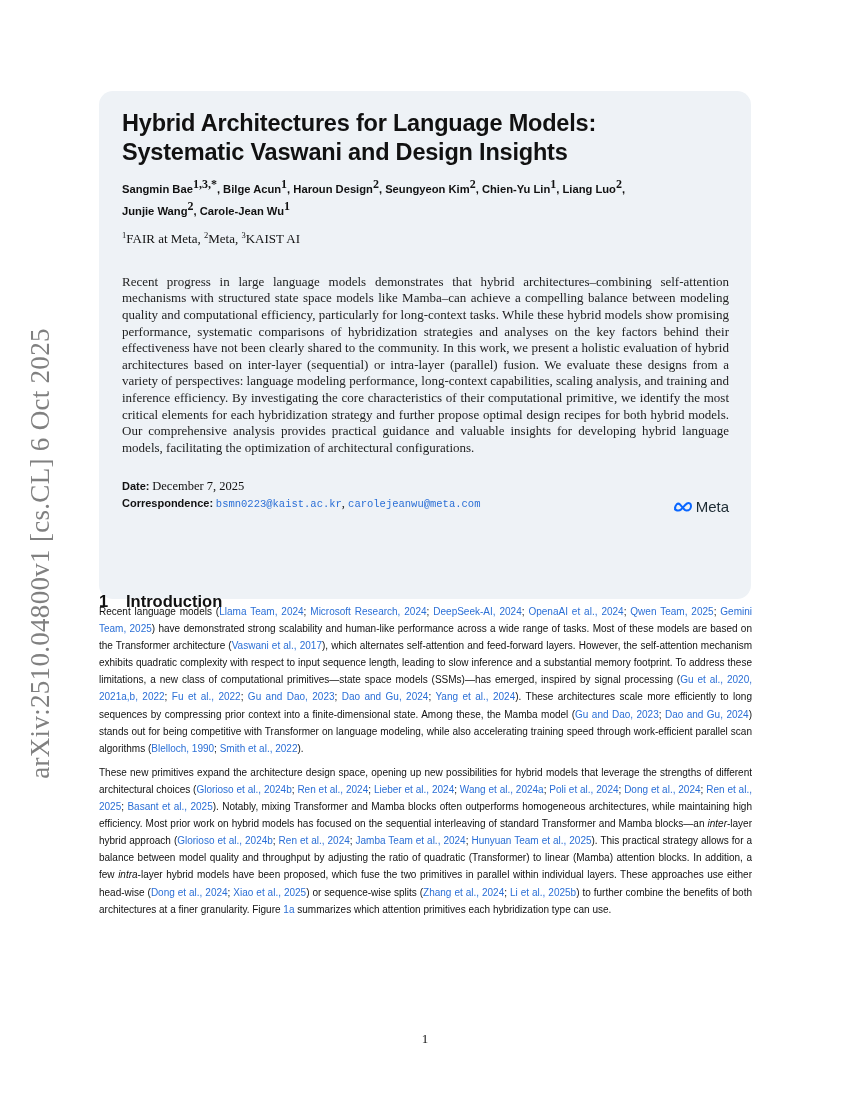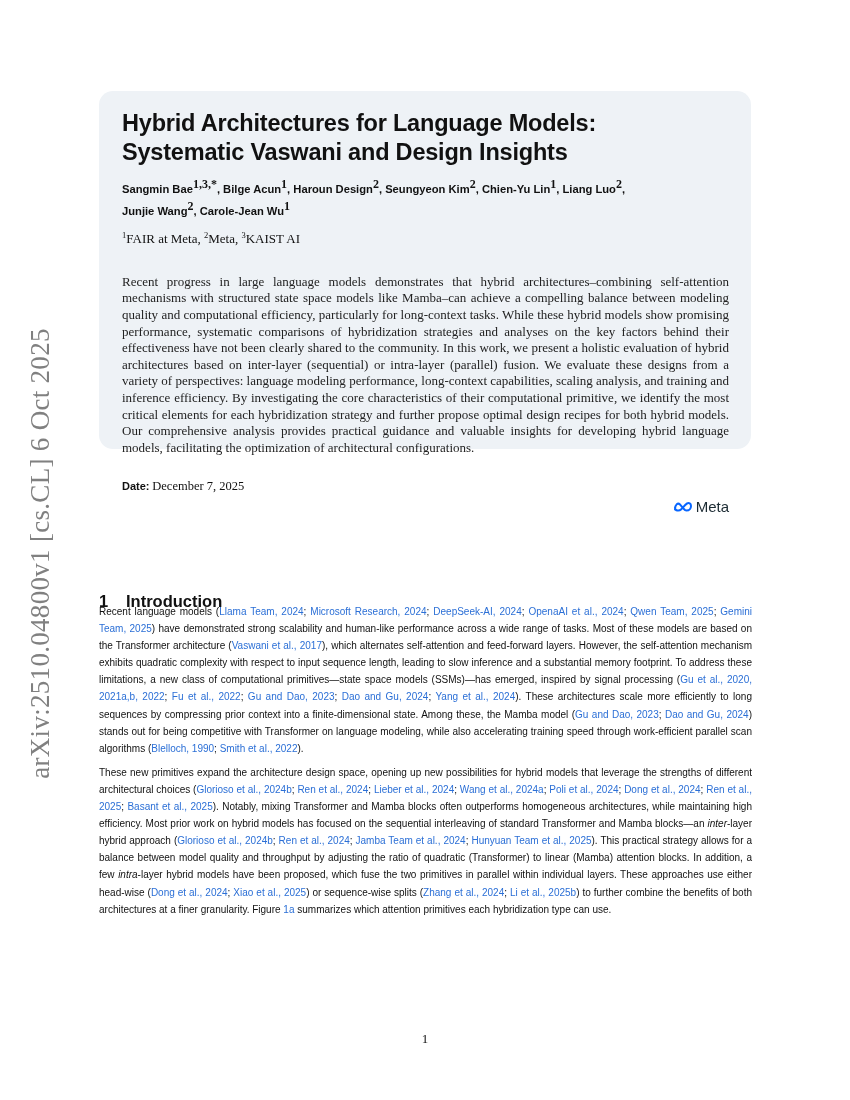--- a/index.html
+++ b/index.html
@@ -6,21 +6,21 @@
   body { width:850px; height:1100px; background:#ffffff; position:relative; overflow:hidden; color:#111; }
   .arxiv-stamp {
     position:absolute; left:22px; top:318px; width:36px; height:470px;
     display:flex; align-items:center; justify-content:center;
   }
   .arxiv-stamp span {
     display:block; transform:rotate(-90deg); white-space:nowrap;
     font-family:"Liberation Serif", serif; font-size:27px; color:#808080; letter-spacing:0.3px;
   }
   .header-box {
-    position:absolute; left:99px; top:91px; width:652px; height:358px;
+    position:absolute; left:99px; top:91px; width:652px; height:508px;
     background:#eef2f6; border-radius:14px; box-sizing:border-box; padding:18px 22px 0 23px;
   }
   .title {
     font-family:"Liberation Sans", sans-serif; font-weight:bold; font-size:23.5px; line-height:29px;
     color:#111; margin:0; letter-spacing:-0.2px;
   }
   .authors {
     font-family:"Liberation Sans", sans-serif; font-weight:bold; font-size:11.2px; line-height:17px;
     margin-top:9px; color:#111;
   }
@@ -72,20 +72,24 @@
   <div class="authors" id="authors"><span>Sangmin Bae</span><sup>1,3,*</sup>, <span>Bilge Acun</span><sup>1</sup>, <span>Haroun Design</span><sup>2</sup>, <span>Seungyeon Kim</span><sup>2</sup>, <span>Chien-Yu Lin</span><sup>1</sup>, <span>Liang Luo</span><sup>2</sup>,<br><span>Junjie Wang</span><sup>2</sup>, <span>Carole-Jean Wu</span><sup>1</sup></div>
   <div class="affil" id="affils"><sup>1</sup><span>FAIR at Meta</span>, <sup>2</sup><span>Meta</span>, <sup>3</sup><span>KAIST AI</span></div>
 
   <div class="abstract">Recent progress in large language models demonstrates that hybrid architectures–combining self-attention mechanisms with structured state space models like Mamba–can achieve a compelling balance between modeling quality and computational efficiency, particularly for long-context tasks. While these hybrid models show promising performance, systematic comparisons of hybridization strategies and analyses on the key factors behind their effectiveness have not been clearly shared to the community. In this work, we present a holistic evaluation of hybrid architectures based on inter-layer (sequential) or intra-layer (parallel) fusion. We evaluate these designs from a variety of perspectives: language modeling performance, long-context capabilities, scaling analysis, and training and inference efficiency. By investigating the core characteristics of their computational primitive, we identify the most critical elements for each hybridization strategy and further propose optimal design recipes for both hybrid models. Our comprehensive analysis provides practical guidance and valuable insights for developing hybrid language models, facilitating the optimization of architectural configurations.</div>
 
   <div class="meta-lines">
     <div>
       <span class="lbl">Date:</span>
       <span class="val">December 7, 2025</span>
     </div>
+    <div>
+      <span class="lbl">Correspondence:</span>
+      <span class="mail">bsmn0223@kaist.ac.kr</span><span class="val">, </span><span class="mail">carolejeanwu@meta.com</span>
+    </div>
     <div class="meta-logo">
       <svg width="20" height="11" viewBox="0 0 40 22">
         <path d="M4 17 C4 6 10 3 14 7 C18 11 22 19 27 19 C33 19 36 14 36 10 C36 5 32 3 28 5 C24 7 20 13 16 17 C13 20 4 21 4 13" fill="none" stroke="#0866ff" stroke-width="4" stroke-linecap="round"></path>
       </svg>
       <span>Meta</span>
     </div>
   </div>
 </div>
 
 <div class="section-title">

